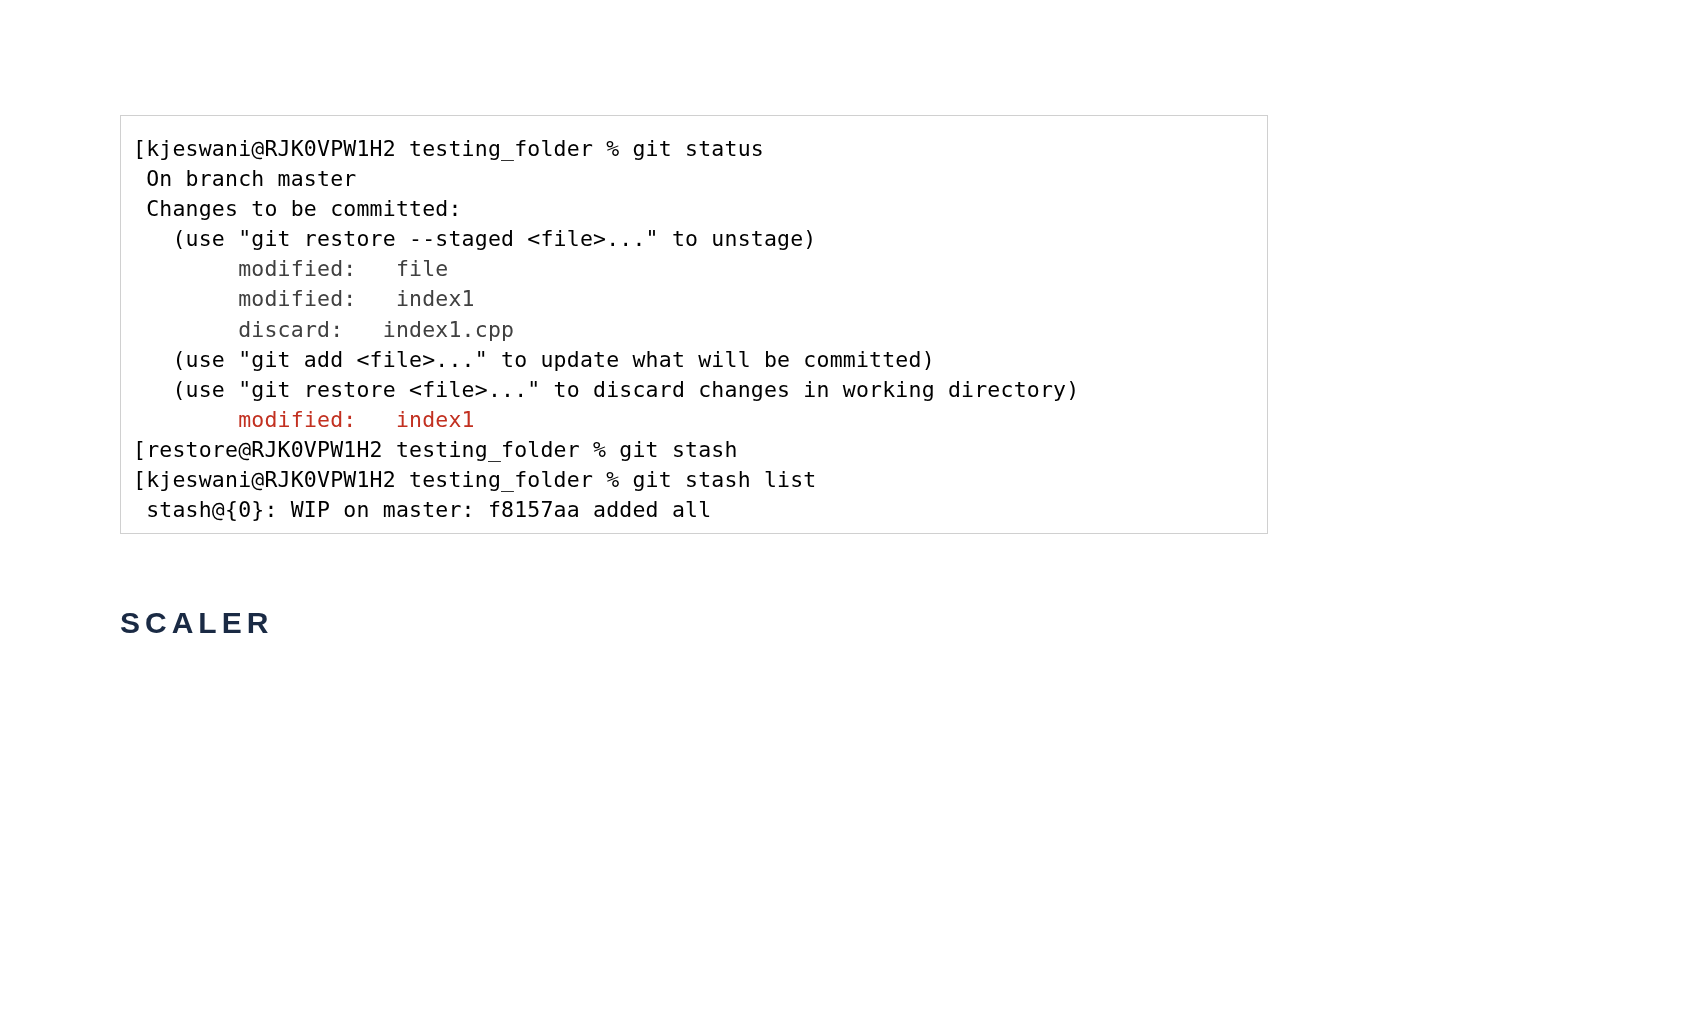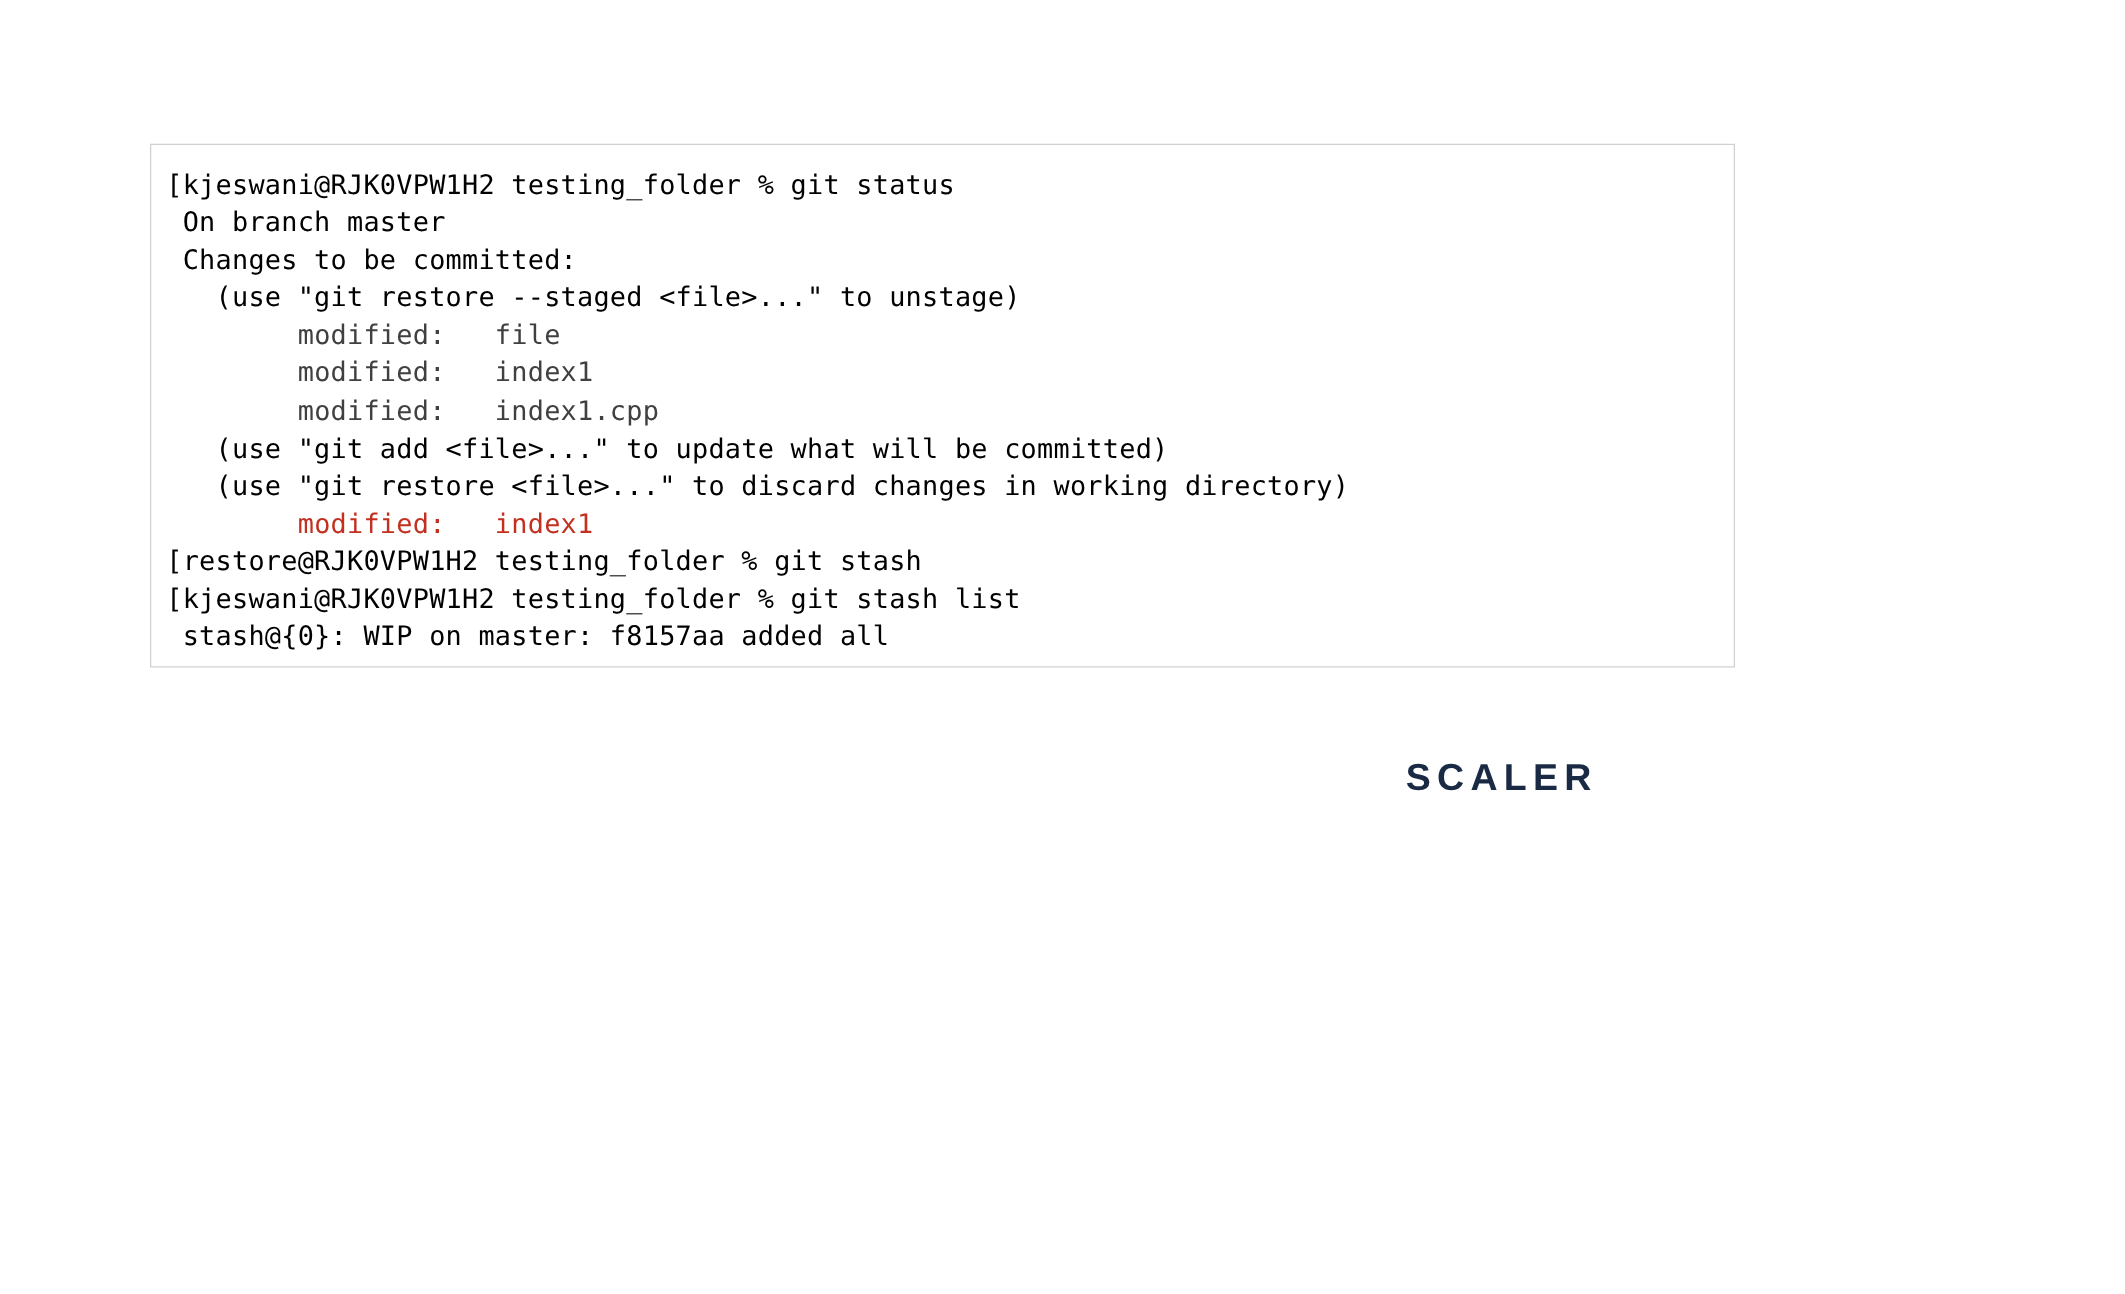--- a/index.html
+++ b/index.html
@@ -11,39 +11,39 @@
       background: #ffffff;
       font-family: 'Menlo', 'Monaco', 'Consolas', monospace;
       width: 1700px;
       height: 1035px;
       padding: 115px 120px 0 120px;
     }
     .terminal-box {
       border: 1px solid #d0d0d0;
       background: #ffffff;
       padding: 18px 12px 8px 12px;
-      width: 1268px;
+      width: 1148px;
     }
     .terminal-line {
       font-size: 21.5px;
       line-height: 1.4;
       white-space: pre;
       color: #000000;
       font-weight: 500;
       letter-spacing: 0.2px;
     }
     .green {
       color: #404040;
     }
     .red {
       color: #c23020;
     }
     .logo-container {
       margin-top: 72px;
-      text-align: right;
+      text-align: left;
       width: 1158px;
     }
     .logo-scaler {
       font-family: Arial, Helvetica, sans-serif;
       font-weight: 900;
       font-size: 30px;
       letter-spacing: 5px;
       color: #1a2a44;
       display: block;
     }
@@ -60,21 +60,21 @@
 </head>
 <body>
 
 <div class="terminal-box">
   <div class="terminal-line">[kjeswani@RJK0VPW1H2 testing_folder % git status</div>
   <div class="terminal-line"> On branch master</div>
   <div class="terminal-line"> Changes to be committed:</div>
   <div class="terminal-line">   (use "git restore --staged &lt;file&gt;..." to unstage)</div>
   <div class="terminal-line green">	modified:   file</div>
   <div class="terminal-line green">	modified:   index1</div>
-  <div class="terminal-line green">	modified:   index1.cpp</div>
+  <div class="terminal-line green">	discard:   index1.cpp</div>
   <div class="terminal-line"></div>
   <div class="terminal-line">   (use "git add &lt;file&gt;..." to update what will be committed)</div>
   <div class="terminal-line">   (use "git restore &lt;file&gt;..." to discard changes in working directory)</div>
   <div class="terminal-line red">	modified:   index1</div>
   <div class="terminal-line"></div>
   <div class="terminal-line">[restore@RJK0VPW1H2 testing_folder % git stash</div>
   <div class="terminal-line">[kjeswani@RJK0VPW1H2 testing_folder % git stash list</div>
   <div class="terminal-line"> stash@{0}: WIP on master: f8157aa added all</div>
 </div>
 

